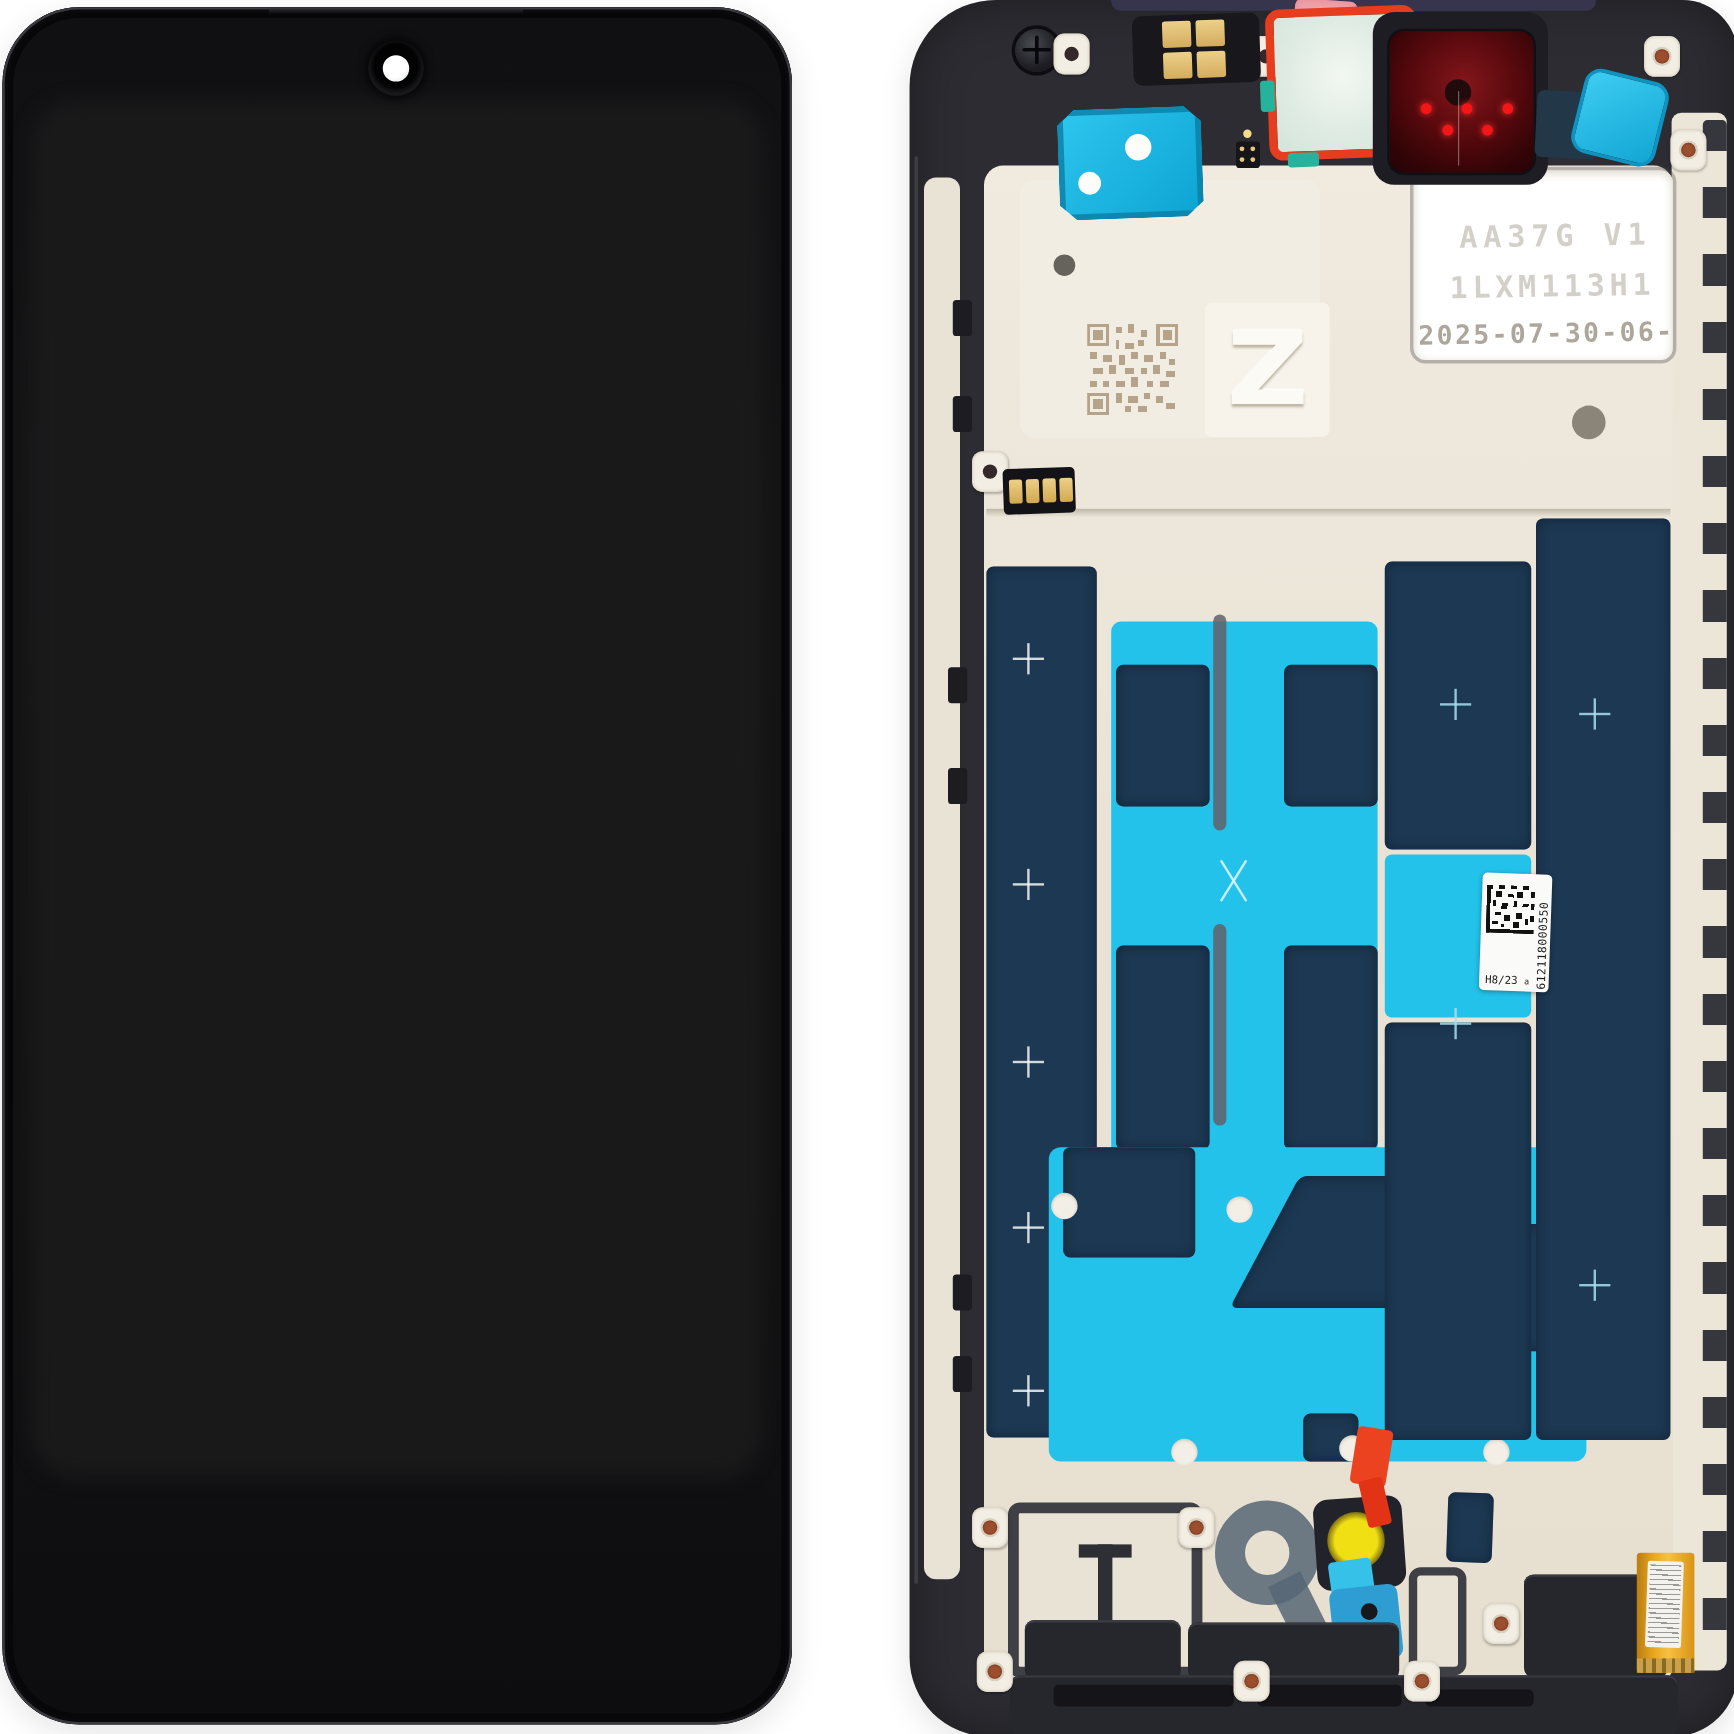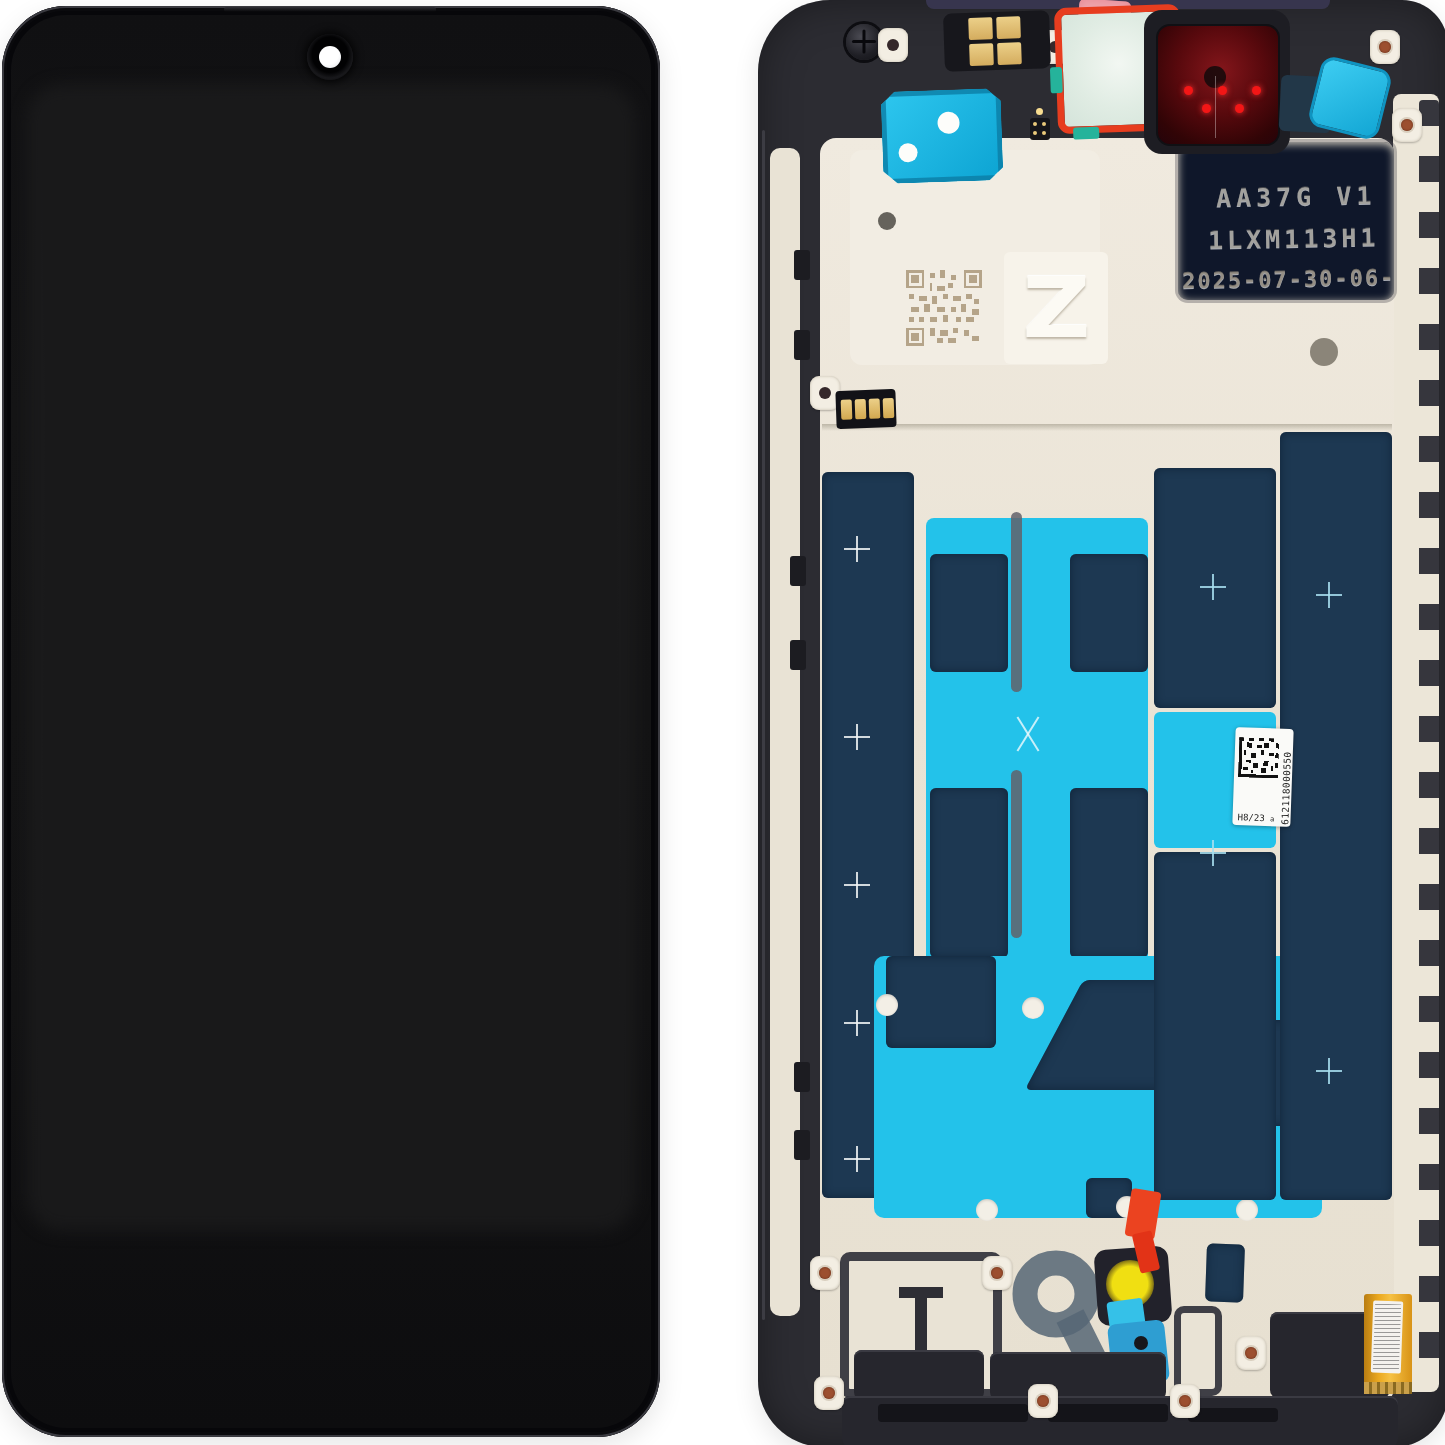--- a/index.html
+++ b/index.html
@@ -36,21 +36,21 @@
   .pb-railR { left:635px; top:94px; width:46px; height:1298px; background:#ece6d8; border-radius:8px; }
   .pb-railR-notches { left:661px; top:100px; width:20px; height:1286px; border-radius:4px;
     background:repeating-linear-gradient(to bottom,#36363d 0 26px, rgba(0,0,0,0) 26px 56px); }
   .pb-plate { left:62px; top:138px; width:574px; height:1266px; border-radius:16px;
     background:linear-gradient(180deg,#f0eadf 0%, #eae3d5 45%, #e7e0d1 100%); }
   .patch-qr { left:92px; top:150px; width:250px; height:215px; background:#f2ede3; border-radius:12px; }
   .patch-z  { left:246px; top:252px; width:104px; height:112px; background:#f7f3ea; border-radius:6px;
     display:flex; align-items:center; justify-content:center; }
   .z-letter { font-size:84px; font-weight:900; color:#fcfaf4; transform:scaleX(1.12);
     text-shadow:0 2px 2px rgba(186,178,162,.95), 0 -1px 1px #ffffff; }
-  .patch-etch { left:420px; top:142px; width:216px; height:158px; background:#0f172a; border-radius:10px;
+  .patch-etch { left:420px; top:142px; width:216px; height:158px; background:#ffffff; border-radius:10px;
     box-shadow: inset 0 2px 8px #dcd5c6, 0 0 0 3px rgba(74,72,80,.35); overflow:hidden; }
   .etch { position:absolute; font-family:"DejaVu Sans Mono", monospace; font-weight:700;
     color:rgba(150,142,126,.42); text-shadow:0 1px 0 rgba(255,255,255,.65); white-space:nowrap; }
   .etch1 { left:38px; top:40px;  font-size:25px; letter-spacing:5px; transform:rotate(-1deg); }
   .etch2 { left:30px; top:82px;  font-size:25px; letter-spacing:4px; transform:rotate(-1deg); }
   .etch3 { left:4px;  top:124px; font-size:22px; letter-spacing:2px; transform:rotate(-1deg);
            color:rgba(140,132,116,.72); }
   .pb-divider { left:64px; top:424px; width:570px; height:7px; opacity:.55;
     background:linear-gradient(#97917f, rgba(151,145,127,0)); }
 

